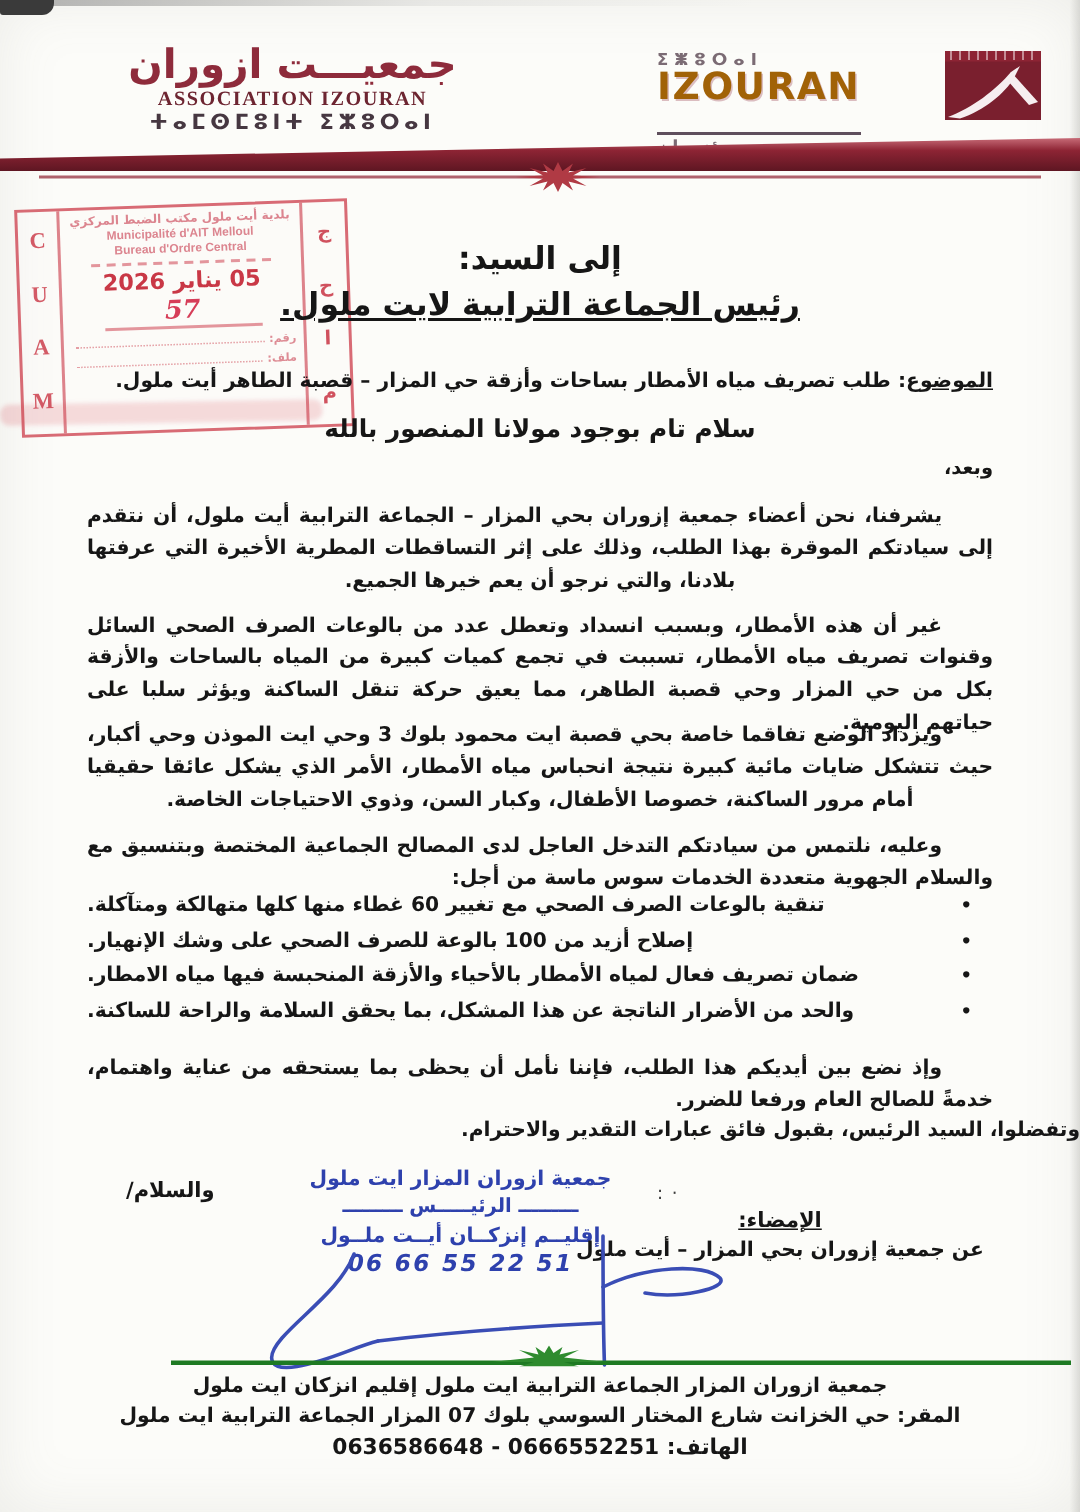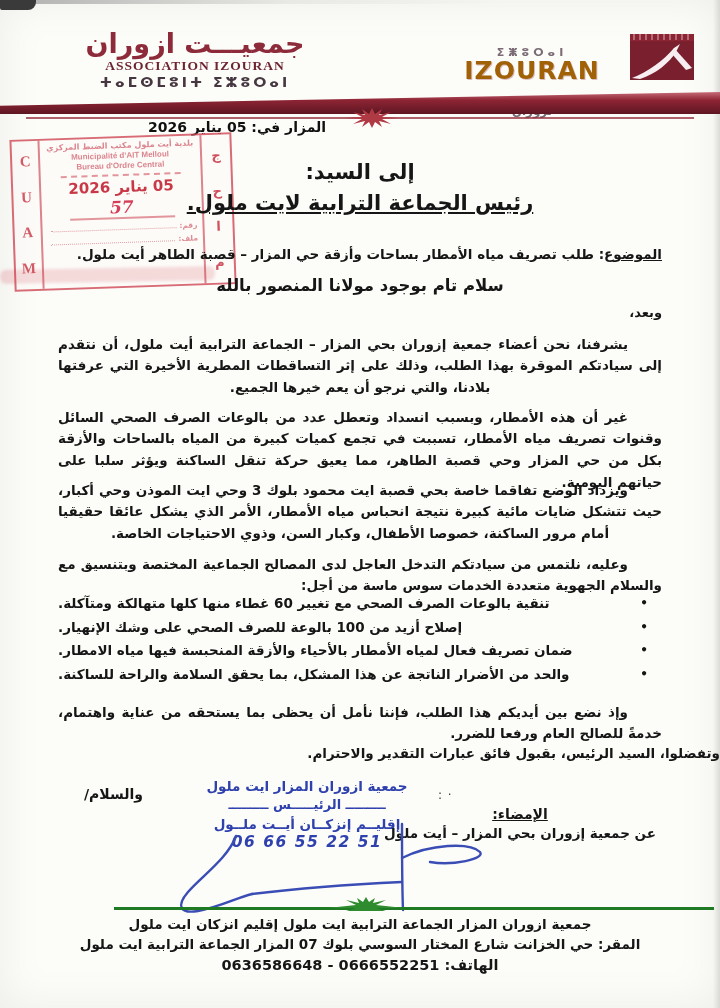--- a/index.html
+++ b/index.html
@@ -14,21 +14,21 @@
   .artifact-topleft{left:0;top:0;width:36px;height:10px;background:#3a3a3a;border-radius:0 0 8px 2px;}
   .artifact-topedge{left:0;top:0;width:100%;height:4px;background:linear-gradient(90deg,rgba(90,90,90,.45),rgba(160,160,160,.15) 40%,rgba(0,0,0,0) 70%);}
   .artifact-rightedge{right:0;top:0;width:7px;height:100%;background:linear-gradient(270deg,rgba(100,100,95,.18),rgba(0,0,0,0));}
   .red-smear{left:0;top:268px;width:215px;height:14px;background:rgba(215,80,95,.22);filter:blur(1.5px);transform:rotate(-1deg);border-radius:6px;}
   
   .logo-left{left:62px;top:30px;width:266px;text-align:center;line-height:1.05;}
   .logo-left .ar{font-size:27px;font-weight:bold;color:#8e2b3b;letter-spacing:1px;}
   .logo-left .lat{font-size:13.5px;font-weight:bold;color:#6d2531;letter-spacing:1px;font-family:"Liberation Serif",serif;margin-top:1px;}
   .logo-left .tif{font-size:14px;font-weight:bold;color:#463741;letter-spacing:3px;margin-top:1px;}
   .logo-right{left:438px;top:34px;width:262px;display:flex;align-items:flex-start;gap:4px;}
-  .logo-right .txt{width:188px;text-align:center;line-height:1;margin-top:13px;}
+  .logo-right .txt{width:188px;line-height:1;}
   .logo-right .tif{font-size:11px;font-weight:bold;color:#7b6b74;letter-spacing:4px;}
   .logo-right .lat{font-size:25px;font-weight:bold;color:#a16207;letter-spacing:1px;text-shadow:1px 1px 0 rgba(142,43,59,.30);border-bottom:2px solid #5f4f5d;display:inline-block;padding-bottom:18px;}
   .logo-right .ar{font-size:12px;font-weight:bold;color:#7b6b74;letter-spacing:2px;margin-top:2px;}
   .roots-badge{width:64px;height:46px;}
   
   .band{left:0;top:92px;width:720px;height:22px;
     background:linear-gradient(180deg,#c76b77 0%,#8d2434 38%,#5e1622 100%);
     clip-path:polygon(0 62%,100% 0,100% 100%,0 100%);}
   .band-line{left:26px;top:117px;width:668px;height:2px;background:rgba(150,45,60,.75);}
   .band-star{left:344px;top:108px;width:56px;height:20px;}
@@ -132,21 +132,20 @@
       <path d="M44,14 L 62,34 L 56,36 L 42,20 Z" fill="#f6eef0"></path>
     </svg>
   </div>
 
   <div class="abs band"></div>
   <div class="abs band-line"></div>
   <svg class="abs band-star" viewBox="0 0 56 20">
     <polygon fill="#b03a44" points="28,0 31,6 38,1 35,7 47,4 38,9 56,10 38,11 47,16 35,13 38,19 31,14 28,20 25,14 18,19 21,13 9,16 18,11 0,10 18,9 9,4 21,7 18,1 25,6"></polygon>
   </svg>
 
-  <div class="abs date-line">المزار في: 05 يناير 2026</div>
 
   <div class="abs stamp-red">
     <div class="col-l">
       <span>C</span>
       <span>U</span>
       <span>A</span>
       <span>M</span>
     </div>
     <div class="mid">
       <div class="tiny rtl">بلدية أيت ملول مكتب الضبط المركزي</div>

